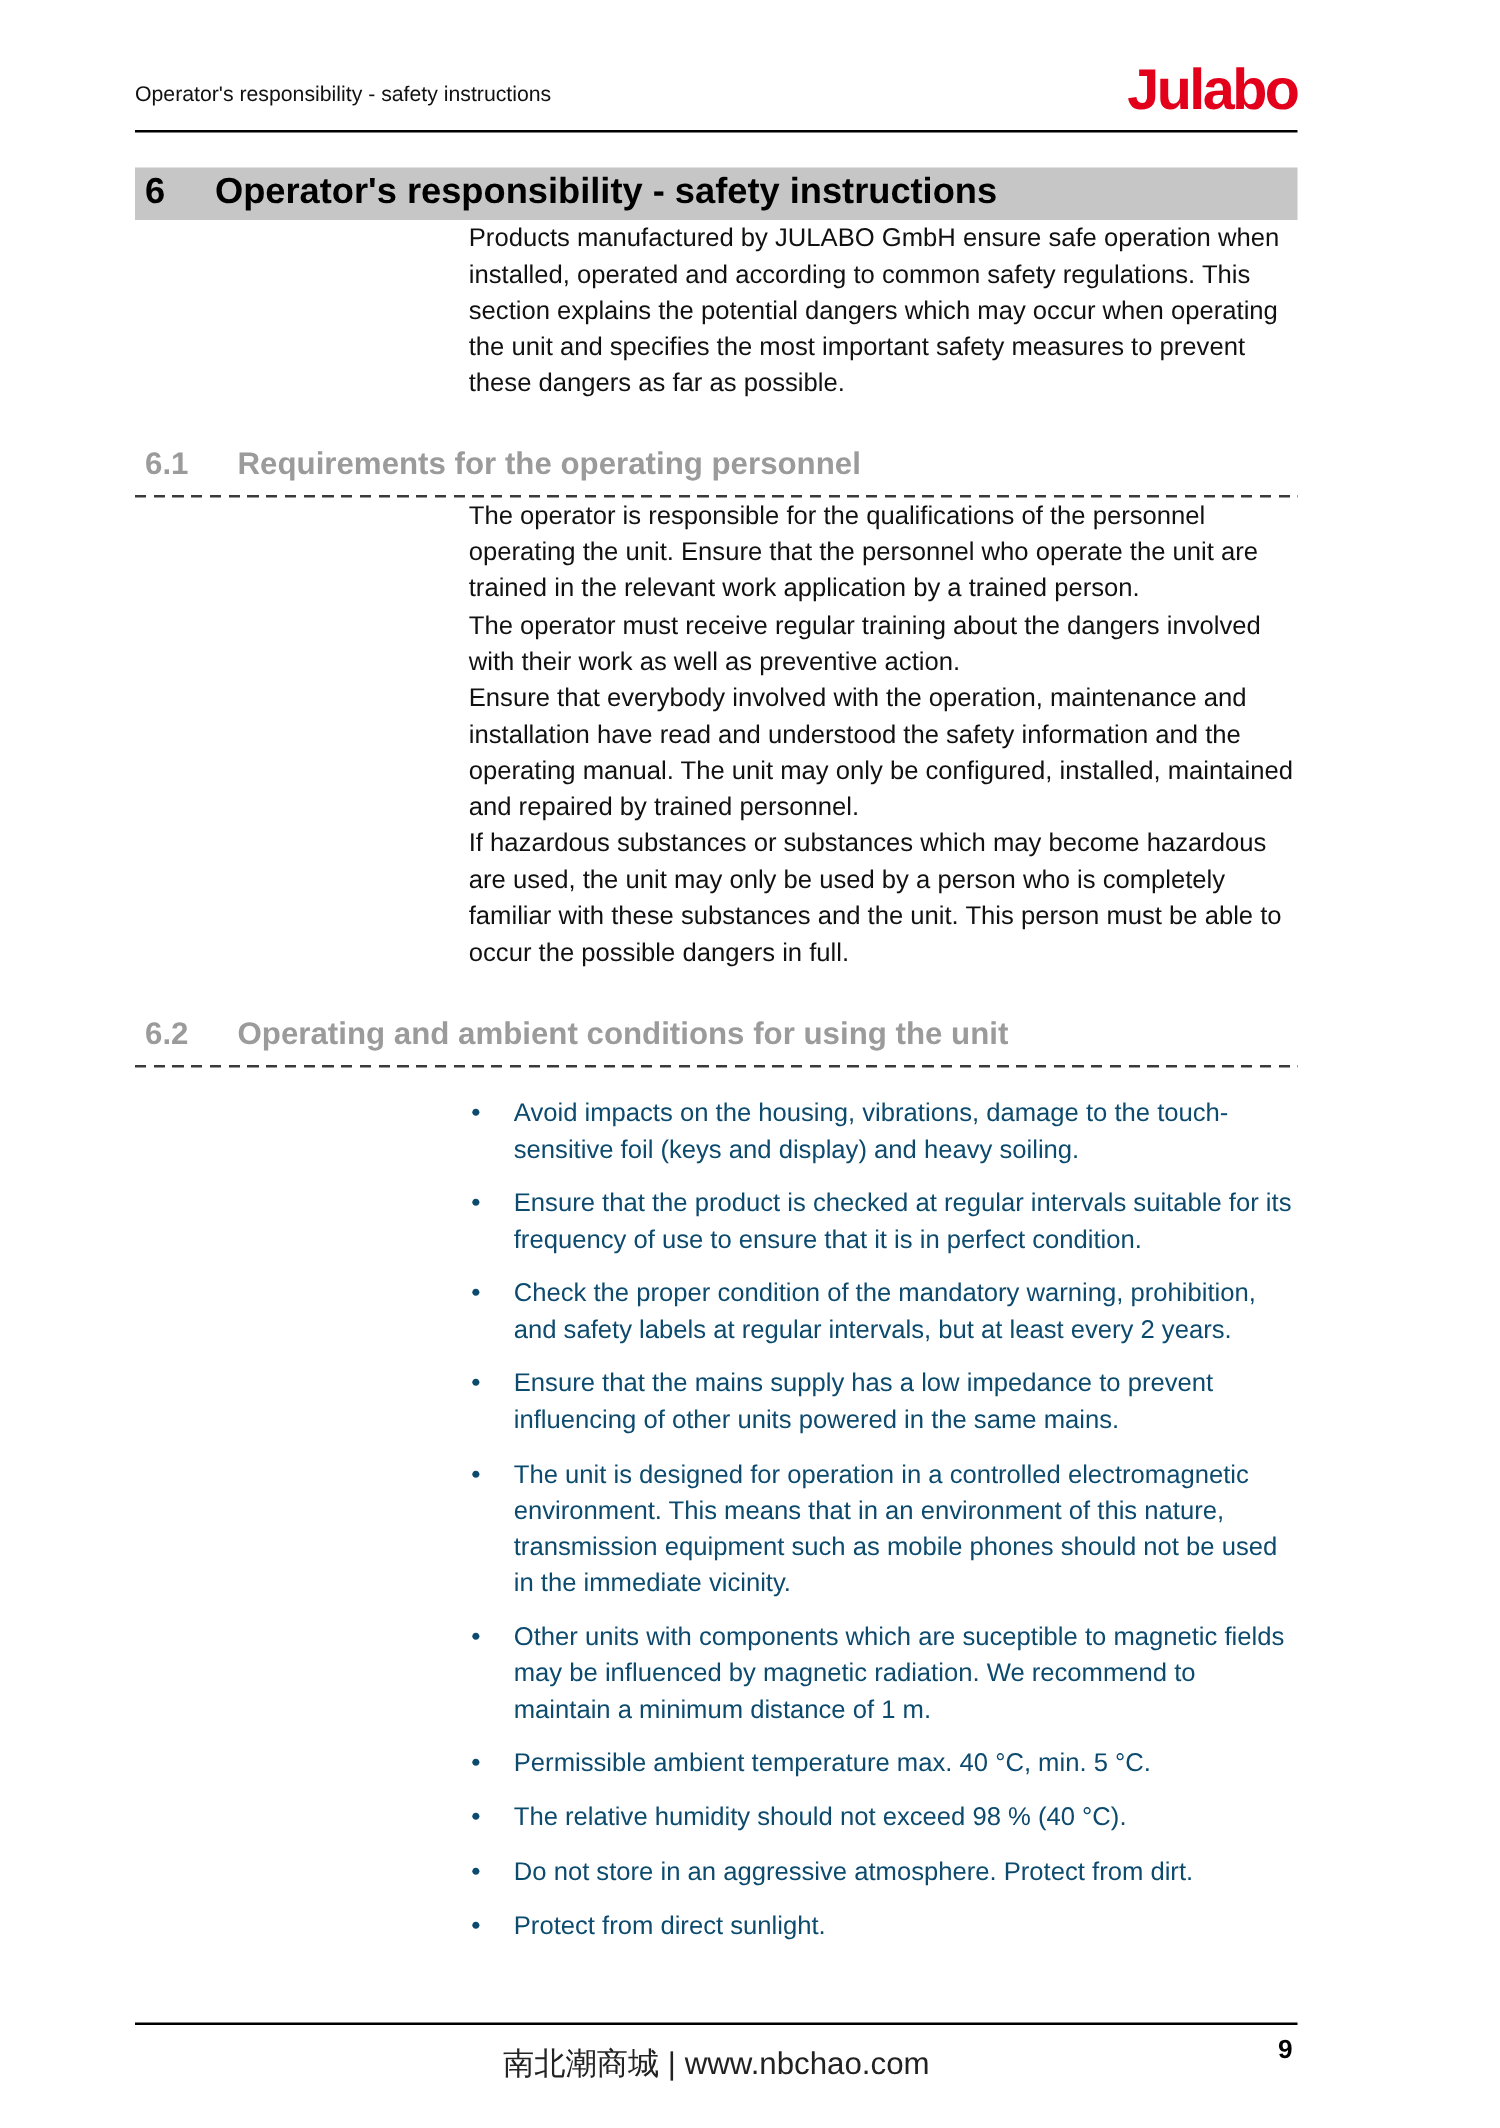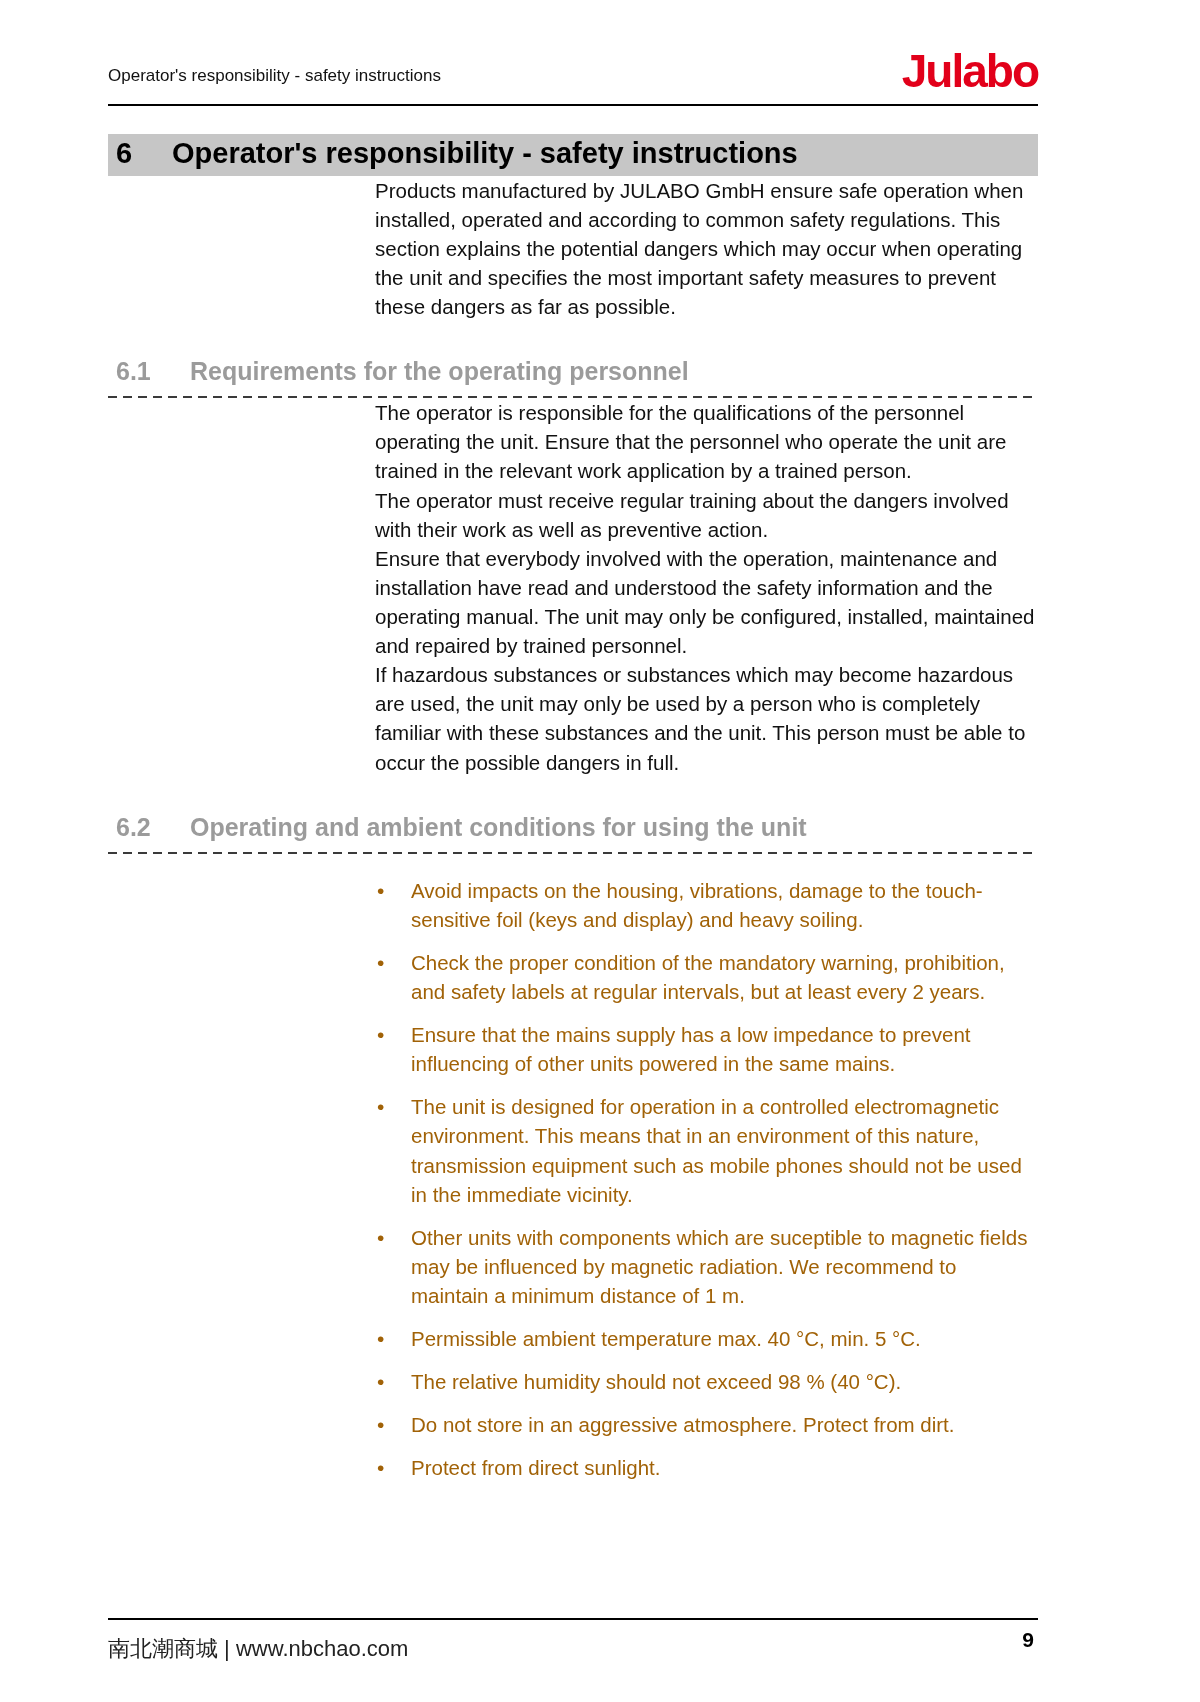--- a/index.html
+++ b/index.html
@@ -80,41 +80,42 @@
     list-style: none;
     margin-left: 267px;
     margin-top: 22px;
   }
   .bullets li {
     position: relative;
     padding-left: 36px;
     font-size: 20.5px;
     line-height: 1.42;
     margin-bottom: 14px;
-    color: #a16207;
+    color: #0c4a6e;
   }
   .bullets li::before {
     content: "\2022";
     position: absolute;
     left: 2px;
     top: 0;
     font-size: 21px;
   }
   
   .footer {
     position: absolute;
     left: 108px;
     width: 930px;
     top: 1618px;
     border-top: 2px solid #000;
     padding-top: 14px;
   }
   .footer-text {
     display: block;
-    font-size: 22px;
+    text-align: center;
+    font-size: 25px;
     color: #222;
   }
   .footer-page {
     position: absolute;
     right: 4px;
     top: 8px;
     font-size: 21px;
     font-weight: bold;
     color: #000;
   }
@@ -146,20 +147,21 @@
   <p class="body-text">Ensure that everybody involved with the operation, maintenance and installation have read and understood the safety information and the operating manual. The unit may only be configured, installed, maintained and repaired by trained personnel.</p>
   <p class="body-text">If hazardous substances or substances which may become hazardous are used, the unit may only be used by a person who is completely familiar with these substances and the unit. This person must be able to occur the possible dangers in full.</p>
 
   <div class="section-heading">
     <span class="sec-num">6.2</span>
     <span class="sec-title">Operating and ambient conditions for using the unit</span>
   </div>
 
   <ul class="bullets">
     <li>Avoid impacts on the housing, vibrations, damage to the touch-sensitive foil (keys and display) and heavy soiling.</li>
+    <li>Ensure that the product is checked at regular intervals suitable for its frequency of use to ensure that it is in perfect condition.</li>
     <li>Check the proper condition of the mandatory warning, prohibition, and safety labels at regular intervals, but at least every 2 years.</li>
     <li>Ensure that the mains supply has a low impedance to prevent influencing of other units powered in the same mains.</li>
     <li>The unit is designed for operation in a controlled electromagnetic environment. This means that in an environment of this nature, transmission equipment such as mobile phones should not be used in the immediate vicinity.</li>
     <li>Other units with components which are suceptible to magnetic fields may be influenced by magnetic radiation. We recommend to maintain a minimum distance of 1 m.</li>
     <li>Permissible ambient temperature max. 40 °C, min. 5 °C.</li>
     <li>The relative humidity should not exceed 98 % (40 °C).</li>
     <li>Do not store in an aggressive atmosphere. Protect from dirt.</li>
     <li>Protect from direct sunlight.</li>
   </ul>
 

